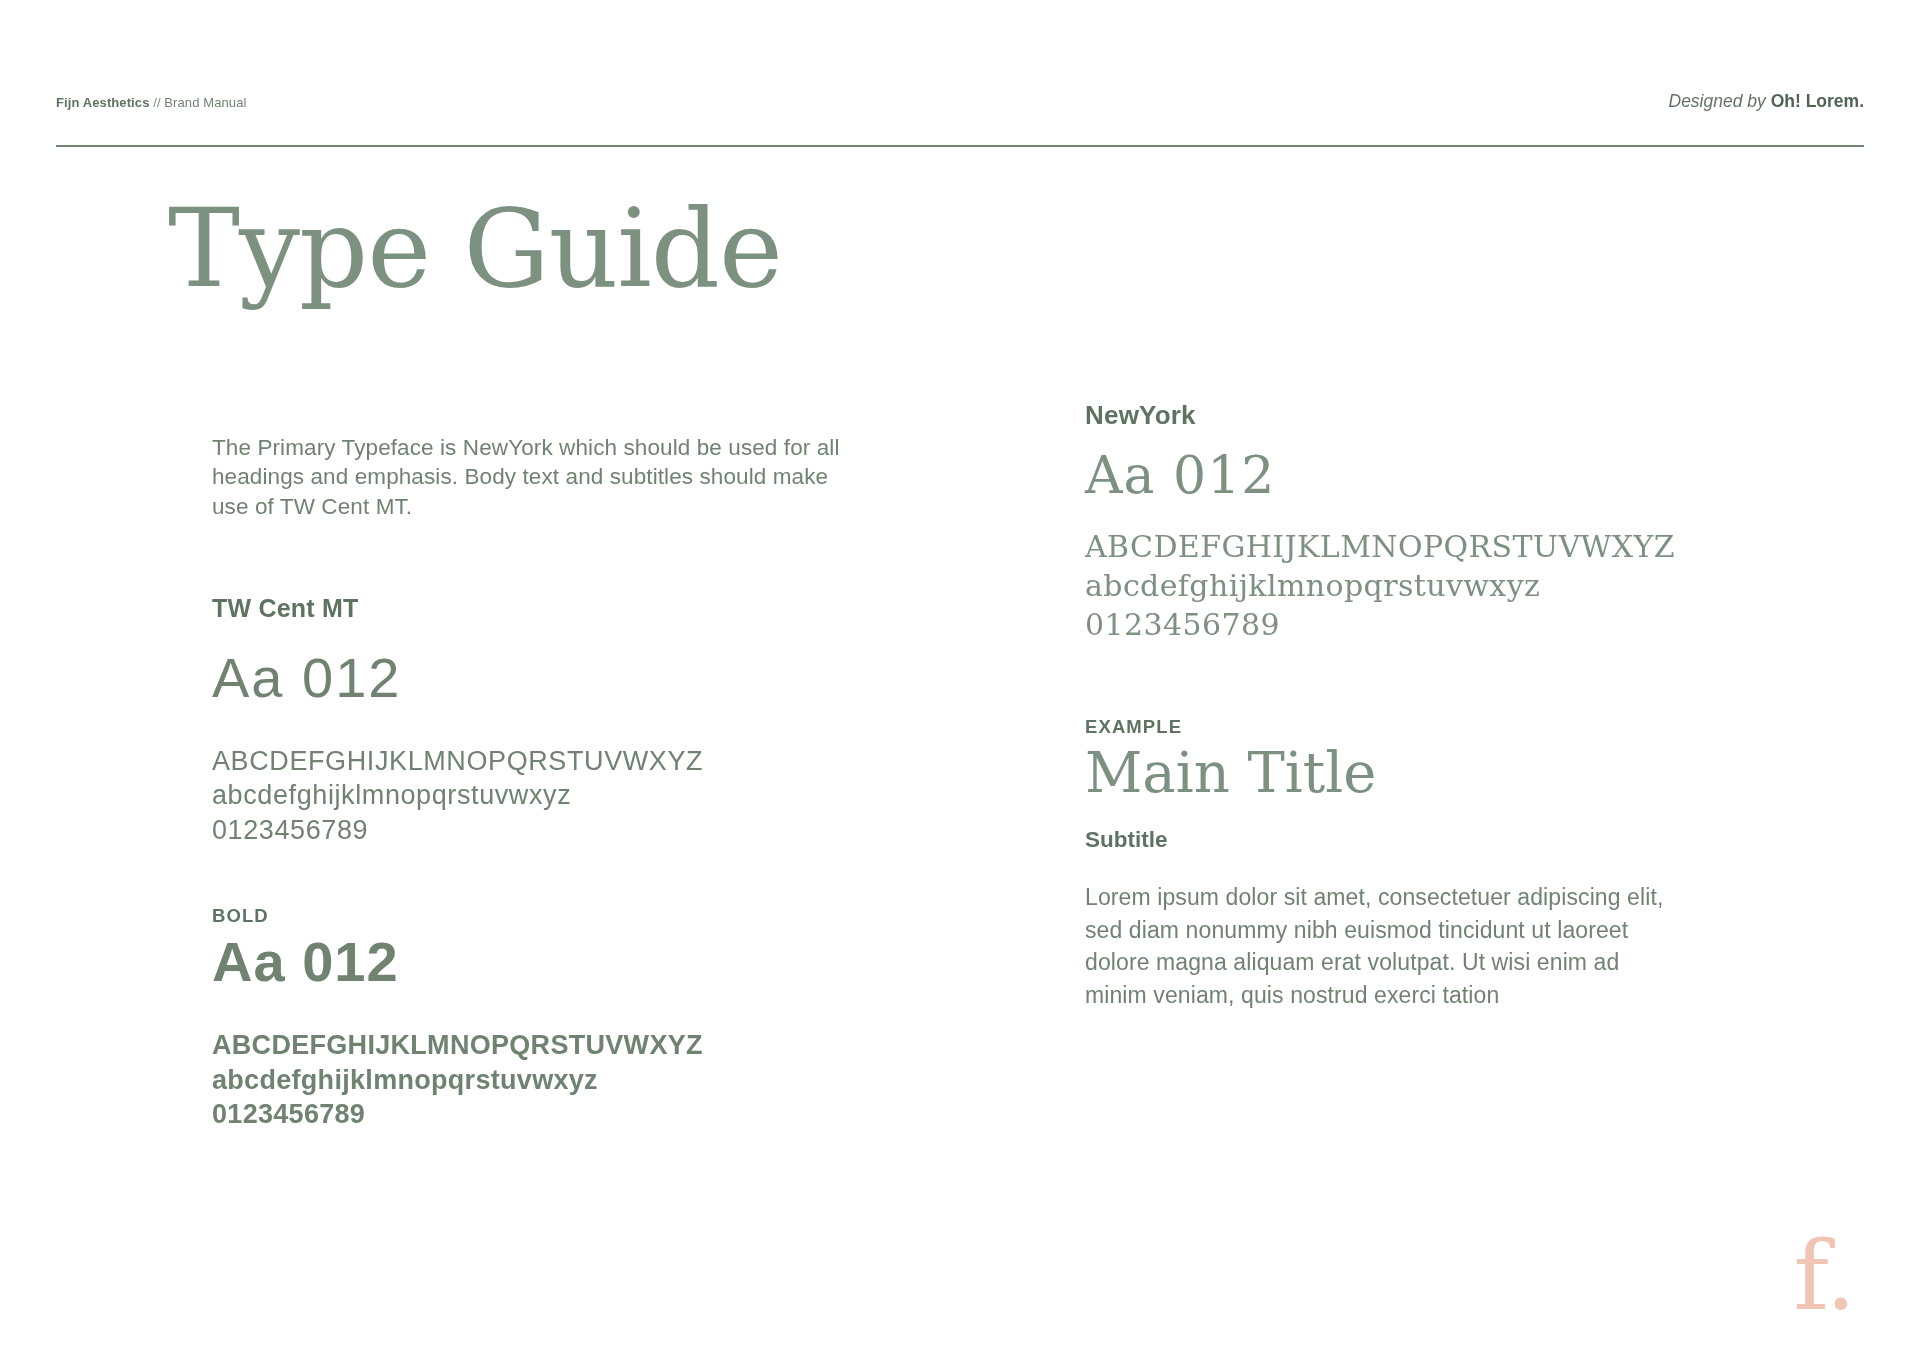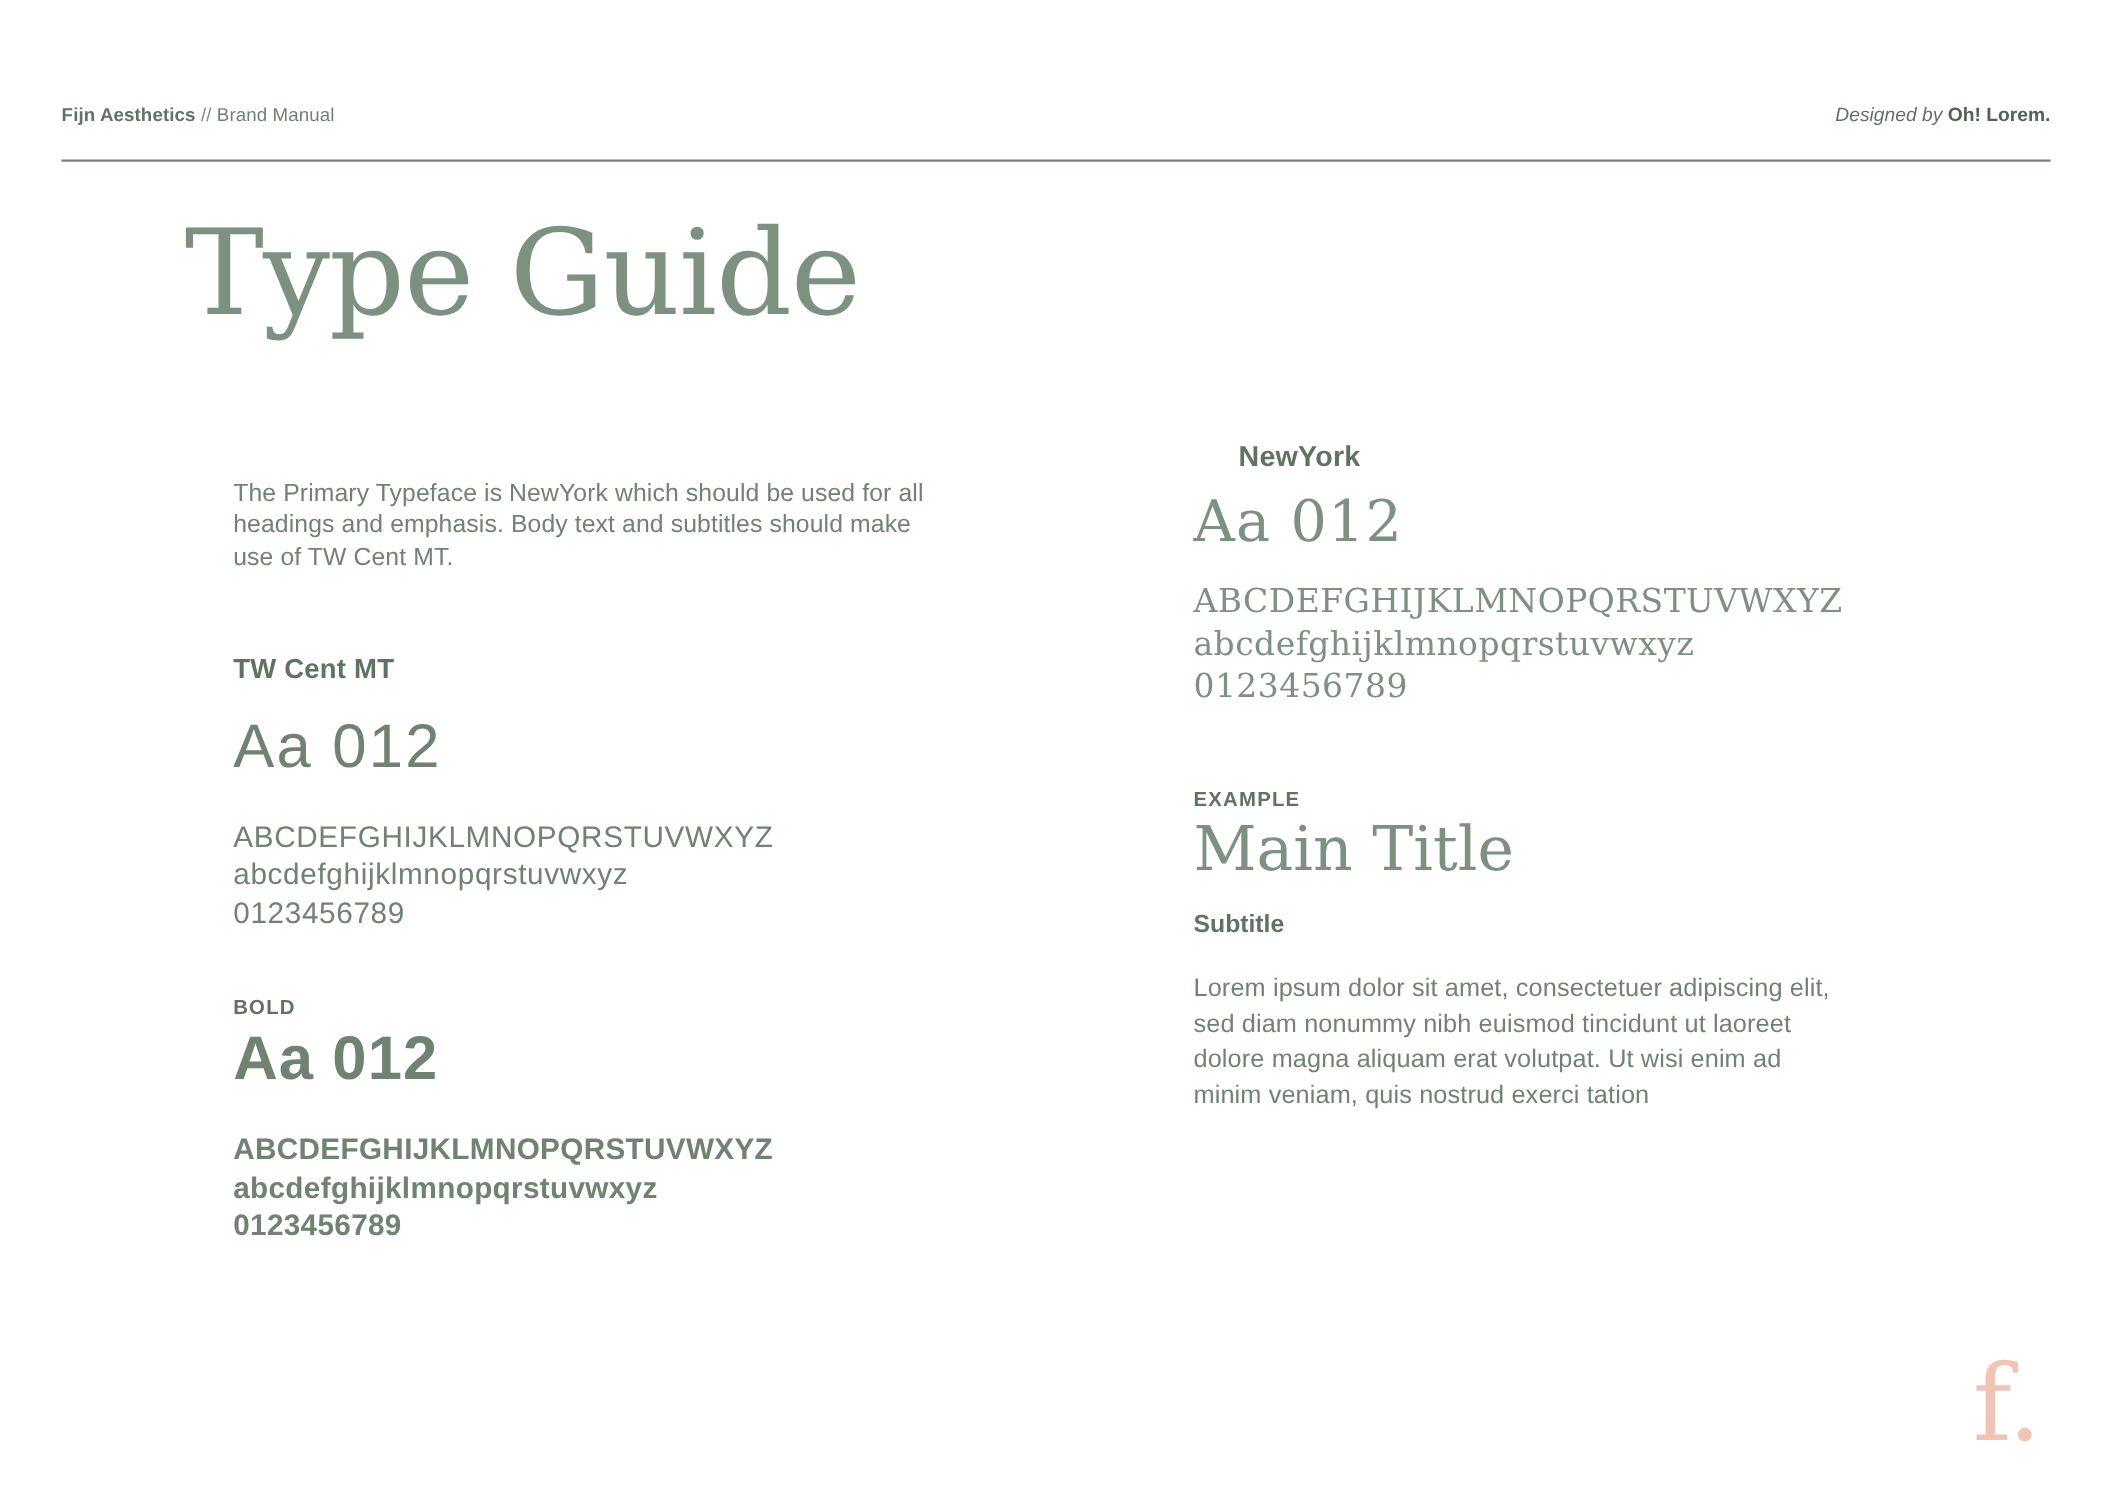--- a/index.html
+++ b/index.html
@@ -26,21 +26,21 @@
   .header {
     position: absolute;
     top: 78px;
     left: 56px;
     right: 56px;
     display: flex;
     align-items: baseline;
     justify-content: space-between;
   }
   .header-left {
-    font-size: 17px;
+    font-size: 13px;
     letter-spacing: 0.1px;
     color: #6f8370;
     margin-top: 17px;
   }
   .header-left .brand {
     font-weight: bold;
     color: #5f7460;
   }
   .header-left .sep {
     font-weight: normal;
@@ -139,21 +139,20 @@
   
   .serif {
     font-family: "DejaVu Serif", "Liberation Serif", serif;
     color: #7d9180;
   }
   .ny-name {
     font-weight: bold;
     font-size: 26px;
     color: #5e7460;
     letter-spacing: 0.2px;
-    margin-left: 41px;
   }
   .ny-aa {
     font-size: 52px;
     font-weight: 400;
     letter-spacing: 1px;
     color: #7d9180;
   }
   .ny-glyphs {
     font-size: 30px;
     line-height: 1.3;

